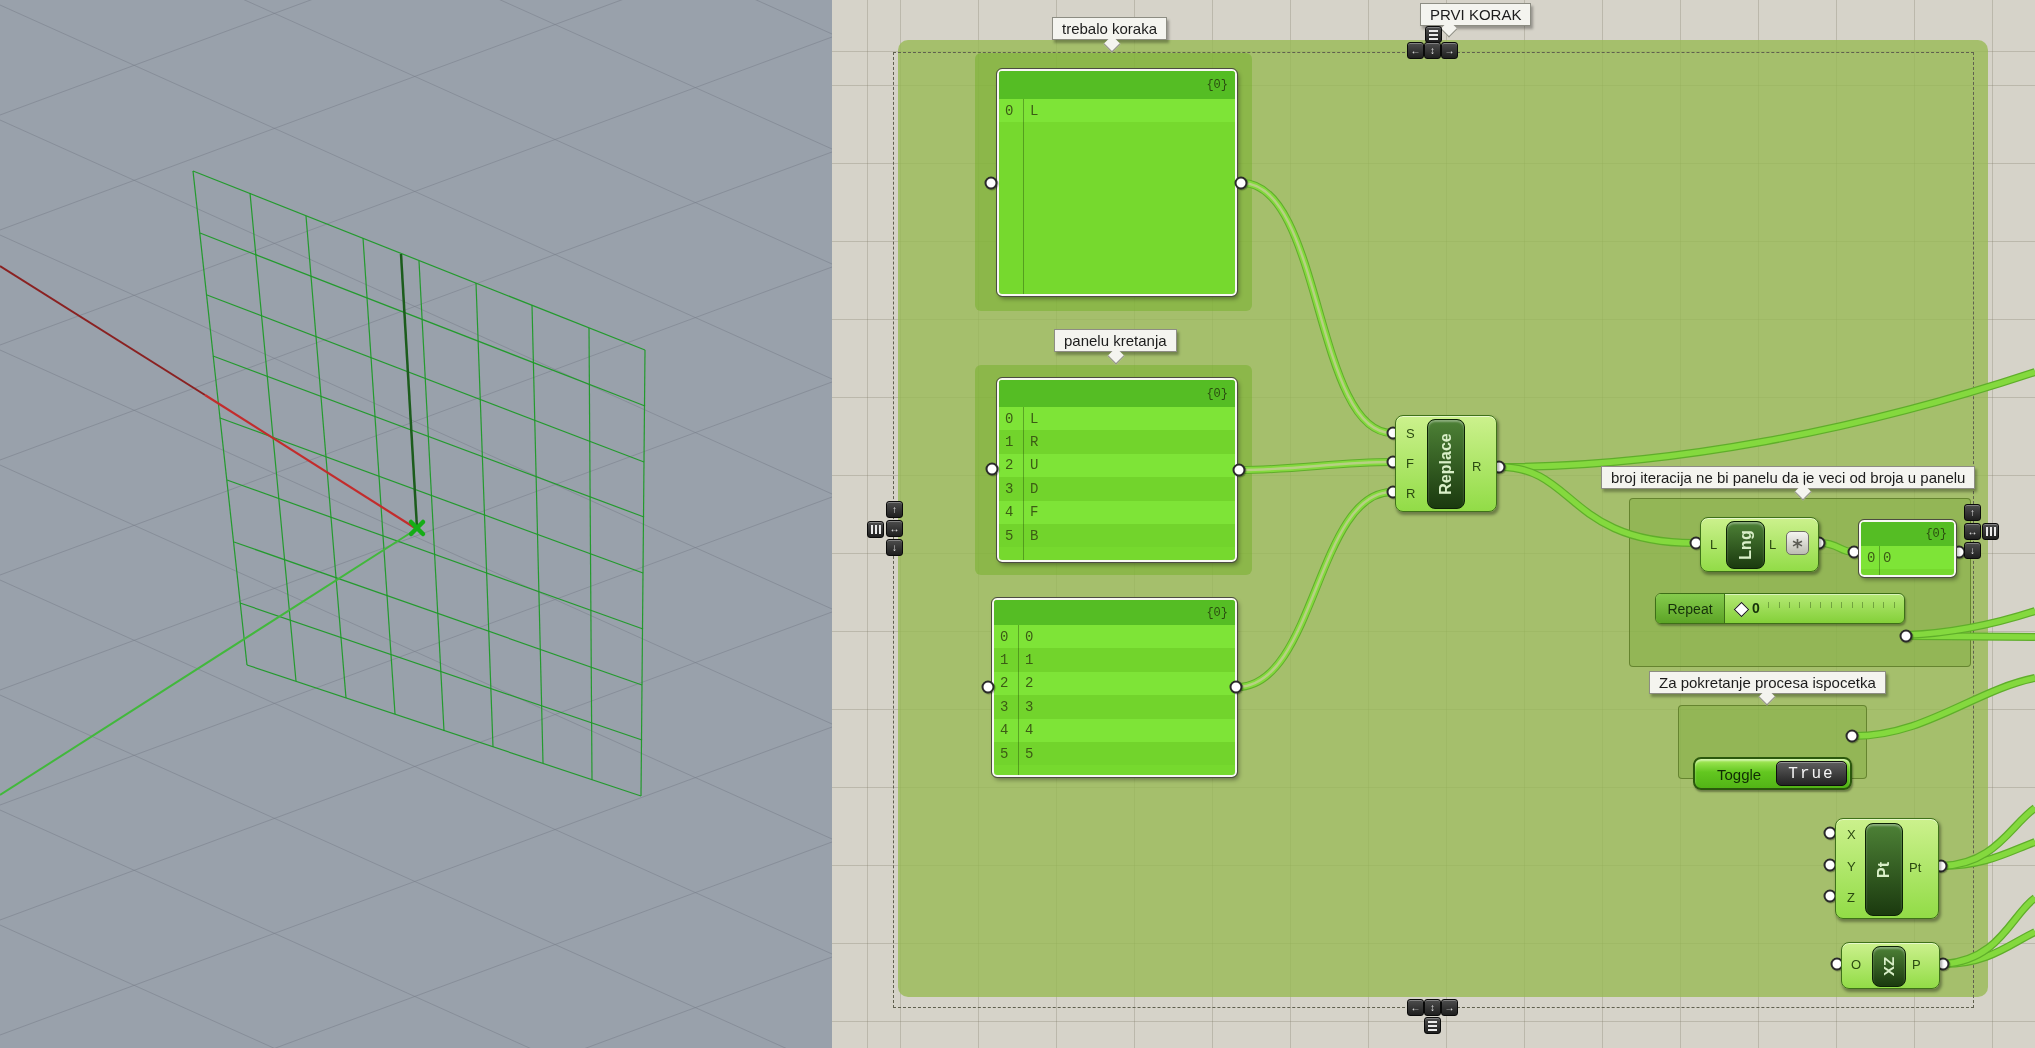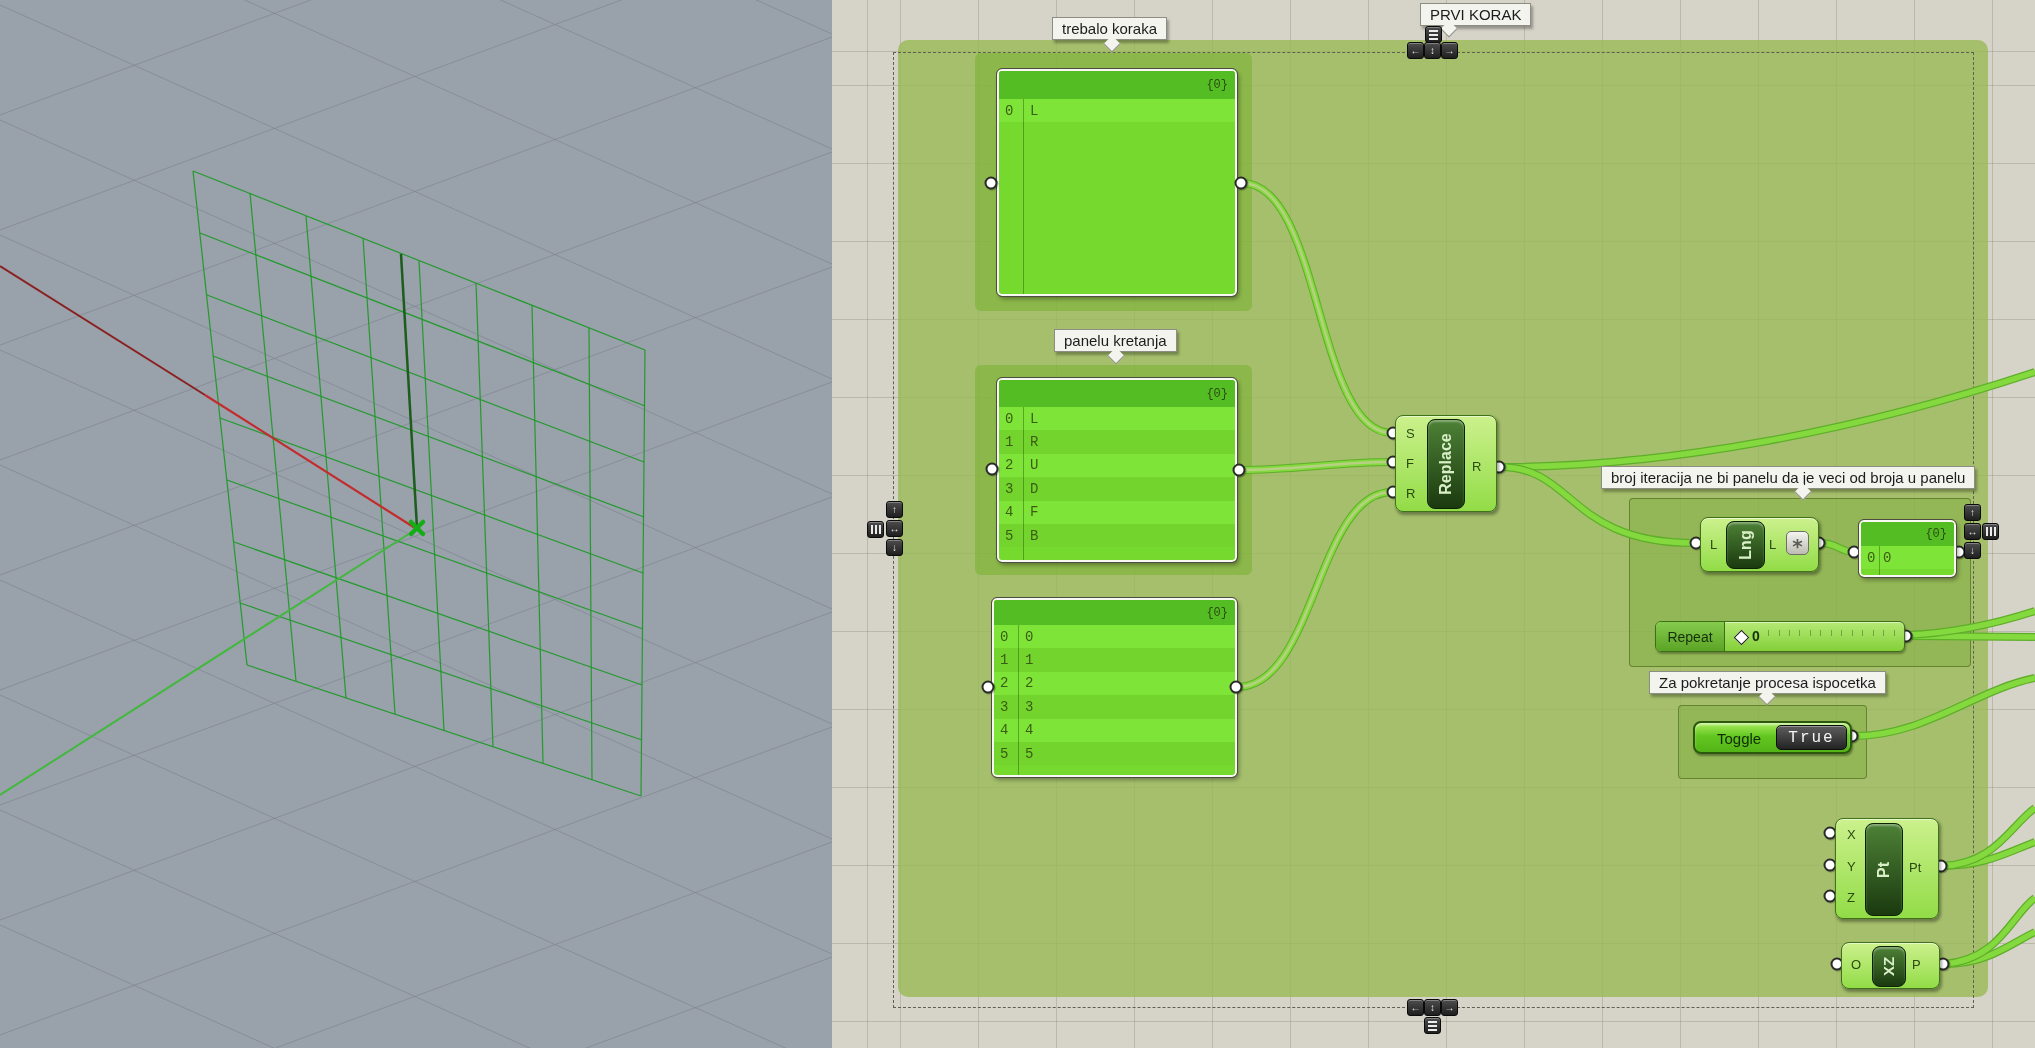--- a/index.html
+++ b/index.html
@@ -328,31 +328,31 @@
   <div class="p-rows" style="top:24px;">
     <div class="p-row alt">
       <span class="p-i" style="width:18px;">0</span>
       <span class="p-v" style="padding-left:4px;">0</span>
     </div>
   </div>
   <div class="p-divider" style="left:18px;top:24px;bottom:0;"></div>
 </div>
 
 <div class="conn abs" style="left:1906px;top:636px;"></div>
-<div class="abs slider" style="left:1655px;top:621px;width:248px;height:29px;text-decoration:underline;">
+<div class="abs slider" style="left:1655px;top:593px;width:248px;height:29px;text-decoration:underline;">
   <div class="slider-name">
       <span>Repeat</span>
     </div>
   <div class="slider-ticks" style="left:112px;width:128px;"></div>
   <div class="slider-grip" style="left:80px;top:10px;"></div>
   <span class="slider-val" style="left:96px;top:6px;">0</span>
 </div>
 
 <div class="conn abs" style="left:1852px;top:736px;"></div>
-<div class="abs toggle" style="left:1693px;top:721px;width:155px;height:29px;text-align:center;">
+<div class="abs toggle" style="left:1693px;top:757px;width:155px;height:29px;text-align:center;">
   <span class="toggle-label">Toggle</span>
   <div class="toggle-state">
       <span>True</span>
     </div>
 </div>
 
 <div class="conn abs" style="left:1830px;top:833px;"></div>
 <div class="conn abs" style="left:1830px;top:865px;"></div>
 <div class="conn abs" style="left:1830px;top:896px;"></div>
 <div class="conn abs" style="left:1941px;top:866px;"></div>

